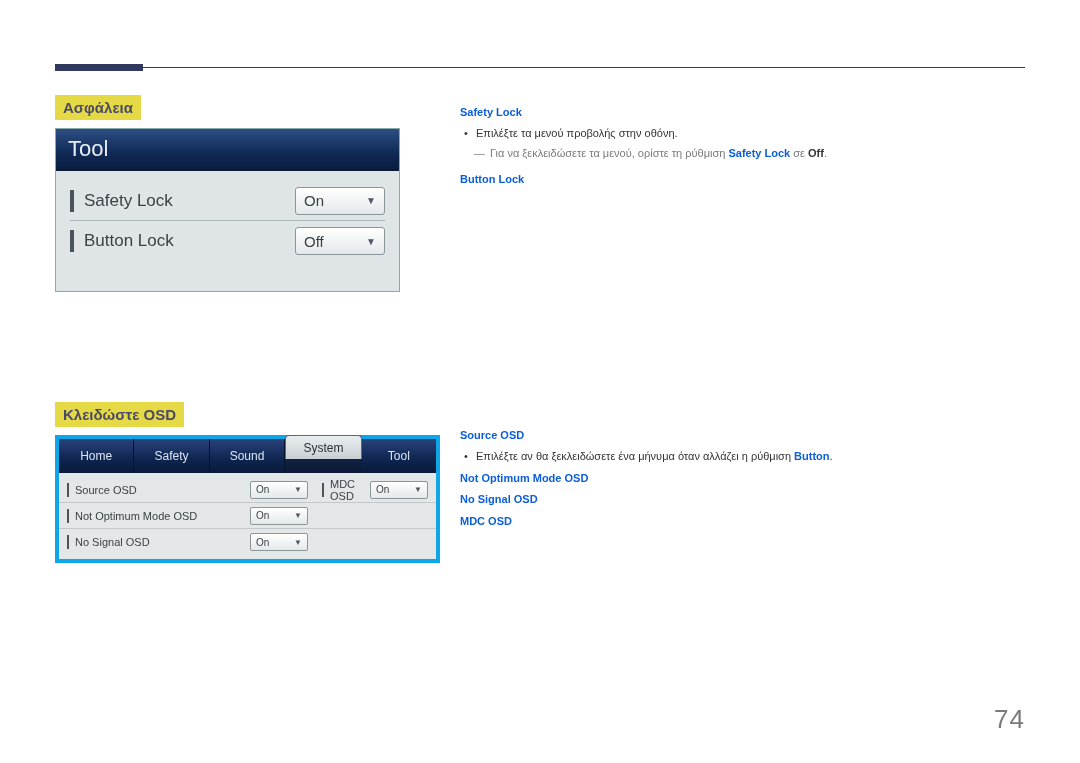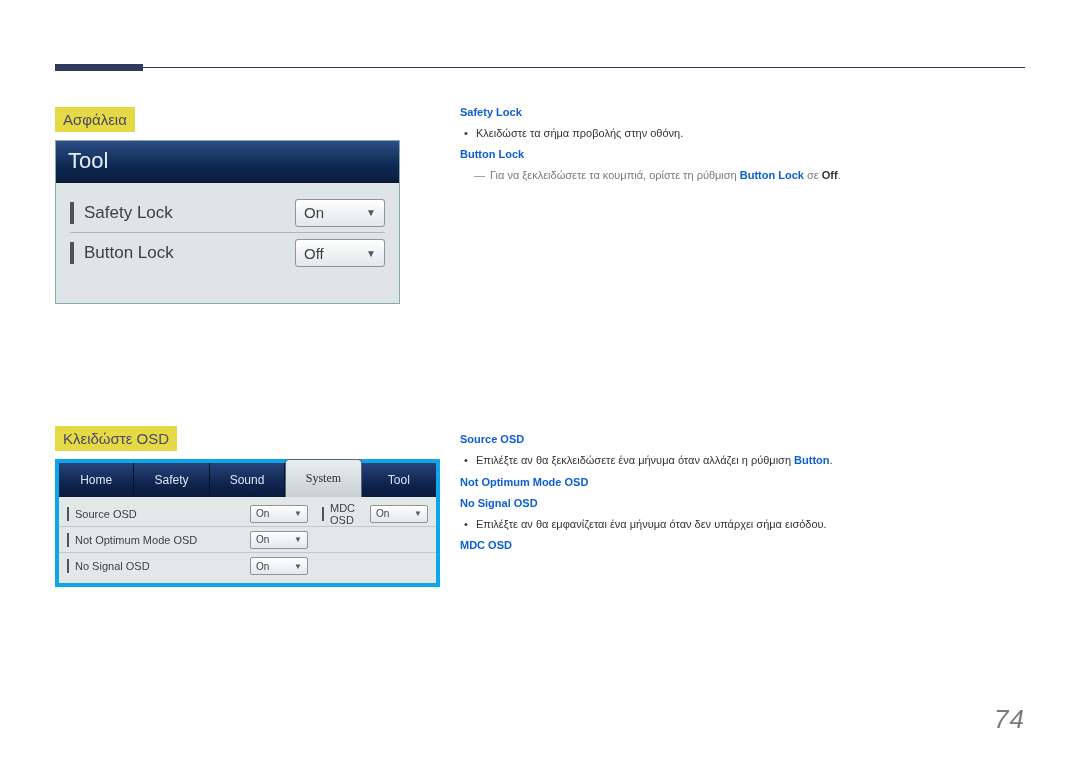--- a/index.html
+++ b/index.html
@@ -33,22 +33,21 @@
     font-size: 11px;
     line-height: 1.6;
   }
   .section-heading {
     background: #e5da46;
     color: #4a4a66;
     font-size: 15px;
     padding: 4px 8px;
     display: inline-block;
     margin-bottom: 8px;
-    font-weight: normal;
-    margin-top: 12px;
+    font-weight: bold;
   }
   
   .osd-tool {
     width: 345px;
     border: 1px solid #8aa;
     background: #dfe5e6;
   }
   .osd-tool-head {
     height: 42px;
     background: linear-gradient(#2d4e84, #0f2a55 60%, #0a1d3f);
@@ -95,25 +94,24 @@
     color:#dbe4f3; font-size:12px;
     background: linear-gradient(#28447a,#0f2550 60%,#091a3a);
     border-right:1px solid #05132b;
     position:relative;
   }
   .osd-tab:last-child{border-right:none;}
   .osd-tab.active {
     background: linear-gradient(#e9edef,#c9d0d4);
     color:#2a3238;
     border-radius:4px 4px 0 0;
-    height:38px; margin-top:-4px;
+    height:24px; margin-top:-4px;
     z-index:2;
     border:1px solid #5a6a7a;
     border-bottom:none;
-    font-family:Liberation Serif, serif;
   }
   .osd-sys-body { padding:4px 0; }
   .osd-sys-row {
     display:flex; align-items:center;
     height:26px;
     padding:0 8px;
     color:#3a4246;
     font-size:11px;
     border-bottom:1px solid #c3c9cb;
   }
@@ -144,21 +142,21 @@
   .bullet::before{content:"•"; position:absolute; left:4px;}
   .dash {
     padding-left:30px; position:relative; margin:3px 0 8px 0;
     color:#7a7a7a;
   }
   .dash::before{content:"―"; position:absolute; left:14px; color:#888;}
   .emph-blue{color:#0b5ed7; font-weight:bold;}
   .emph-bold{font-weight:bold; color:#333;}
   .pagenum{
     position:absolute; right:55px; bottom:28px;
-    font-size:26px; color:#7a7a7a; letter-spacing:1px;font-style:italic;
+    font-size:26px; color:#7a7a7a; letter-spacing:1px;
   }
 </style>
 </head>
 <body>
 
 <div class="header-bar">
     <div class="thick"></div>
   </div>
 
 <div class="col-left">
@@ -234,35 +232,34 @@
         </div>
         <div class="osd-sys-cell-right"></div>
       </div>
     </div>
   </div>
 </div>
 
 <div class="col-right">
 
   <div class="feat">Safety Lock</div>
-  <div class="bullet">Κλειδώστε τα σήμα προβολής στην οθόνη.</div>
+  <div class="bullet">Επιλέξτε τα μενού προβολής στην οθόνη.</div>
+  <div class="dash">
+    <span>Για να ξεκλειδώσετε τα μενού, ορίστε τη ρύθμιση </span><span class="emph-blue">Safety Lock</span><span> σε </span><span class="emph-bold">Off</span><span>.</span>
+  </div>
 
   <div class="feat">Button Lock</div>
-  <div class="dash">
-    <span>Για να ξεκλειδώσετε τα κουμπιά, ορίστε τη ρύθμιση </span><span class="emph-blue">Button Lock</span><span> σε </span><span class="emph-bold">Off</span><span>.</span>
-  </div>
 
   <div style="height:235px"></div>
 
   <div class="feat">Source OSD</div>
   <div class="bullet">
     <span>Επιλέξτε αν θα ξεκλειδώσετε ένα μήνυμα όταν αλλάζει η ρύθμιση </span><span class="emph-blue">Button</span><span>.</span>
   </div>
 
   <div class="feat">Not Optimum Mode OSD</div>
 
   <div class="feat">No Signal OSD</div>
-  <div class="bullet">Επιλέξτε αν θα εμφανίζεται ένα μήνυμα όταν δεν υπάρχει σήμα εισόδου.</div>
 
   <div class="feat">MDC OSD</div>
 </div>
 
 <div class="pagenum">74</div>
 
 </body></html>

